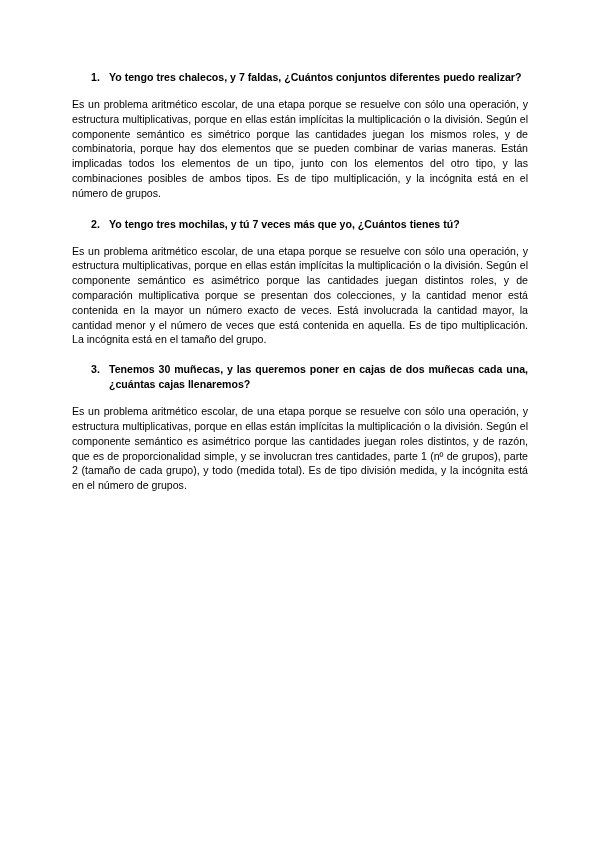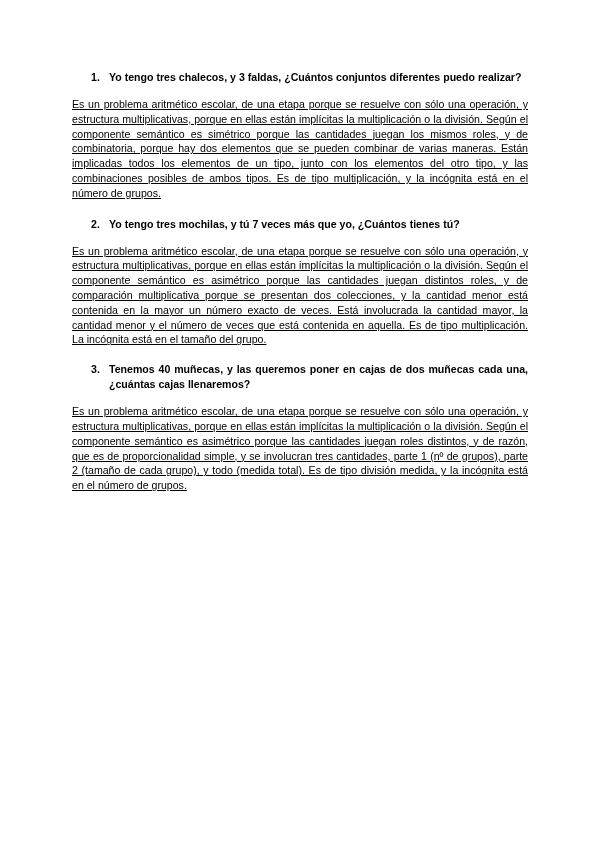--- a/index.html
+++ b/index.html
@@ -35,42 +35,41 @@
   }
   .question .qtext {
     flex: 1 1 auto;
     text-align: justify;
   }
   .answer {
     font-size: 10.6px;
     line-height: 14.8px;
     text-align: justify;
     margin: 0 0 14px 0;
-    text-decoration: underline;
   }
   #q1 { margin-top: 0; }
   #a1 { margin-bottom: 16px; }
   #a2 { margin-bottom: 15px; }
 </style>
 </head>
 <body>
 
 <div class="page">
 
   <div class="question" id="q1">
     <span class="num">1.</span>
-    <span class="qtext">Yo tengo tres chalecos, y 3 faldas, ¿Cuántos conjuntos diferentes puedo realizar?</span>
+    <span class="qtext">Yo tengo tres chalecos, y 7 faldas, ¿Cuántos conjuntos diferentes puedo realizar?</span>
   </div>
   <p class="answer" id="a1">Es un problema aritmético escolar, de una etapa porque se resuelve con sólo una operación, y estructura multiplicativas, porque en ellas están implícitas la multiplicación o la división. Según el componente semántico es simétrico porque las cantidades juegan los mismos roles, y de combinatoria, porque hay dos elementos que se pueden combinar de varias maneras. Están implicadas todos los elementos de un tipo, junto con los elementos del otro tipo, y las combinaciones posibles de ambos tipos. Es de tipo multiplicación, y la incógnita está en el número de grupos.</p>
 
   <div class="question" id="q2">
     <span class="num">2.</span>
     <span class="qtext">Yo tengo tres mochilas, y tú 7 veces más que yo, ¿Cuántos tienes tú?</span>
   </div>
   <p class="answer" id="a2">Es un problema aritmético escolar, de una etapa porque se resuelve con sólo una operación, y estructura multiplicativas, porque en ellas están implícitas la multiplicación o la división. Según el componente semántico es asimétrico porque las cantidades juegan distintos roles, y de comparación multiplicativa porque se presentan dos colecciones, y la cantidad menor está contenida en la mayor un número exacto de veces. Está involucrada la cantidad mayor, la cantidad menor y el número de veces que está contenida en aquella. Es de tipo multiplicación. La incógnita está en el tamaño del grupo.</p>
 
   <div class="question" id="q3">
     <span class="num">3.</span>
-    <span class="qtext">Tenemos 40 muñecas, y las queremos poner en cajas de dos muñecas cada una, ¿cuántas cajas llenaremos?</span>
+    <span class="qtext">Tenemos 30 muñecas, y las queremos poner en cajas de dos muñecas cada una, ¿cuántas cajas llenaremos?</span>
   </div>
   <p class="answer" id="a3">Es un problema aritmético escolar, de una etapa porque se resuelve con sólo una operación, y estructura multiplicativas, porque en ellas están implícitas la multiplicación o la división. Según el componente semántico es asimétrico porque las cantidades juegan roles distintos, y de razón, que es de proporcionalidad simple, y se involucran tres cantidades, parte 1 (nº de grupos), parte 2 (tamaño de cada grupo), y todo (medida total). Es de tipo división medida, y la incógnita está en el número de grupos.</p>
 
 </div>
 
 </body></html>

